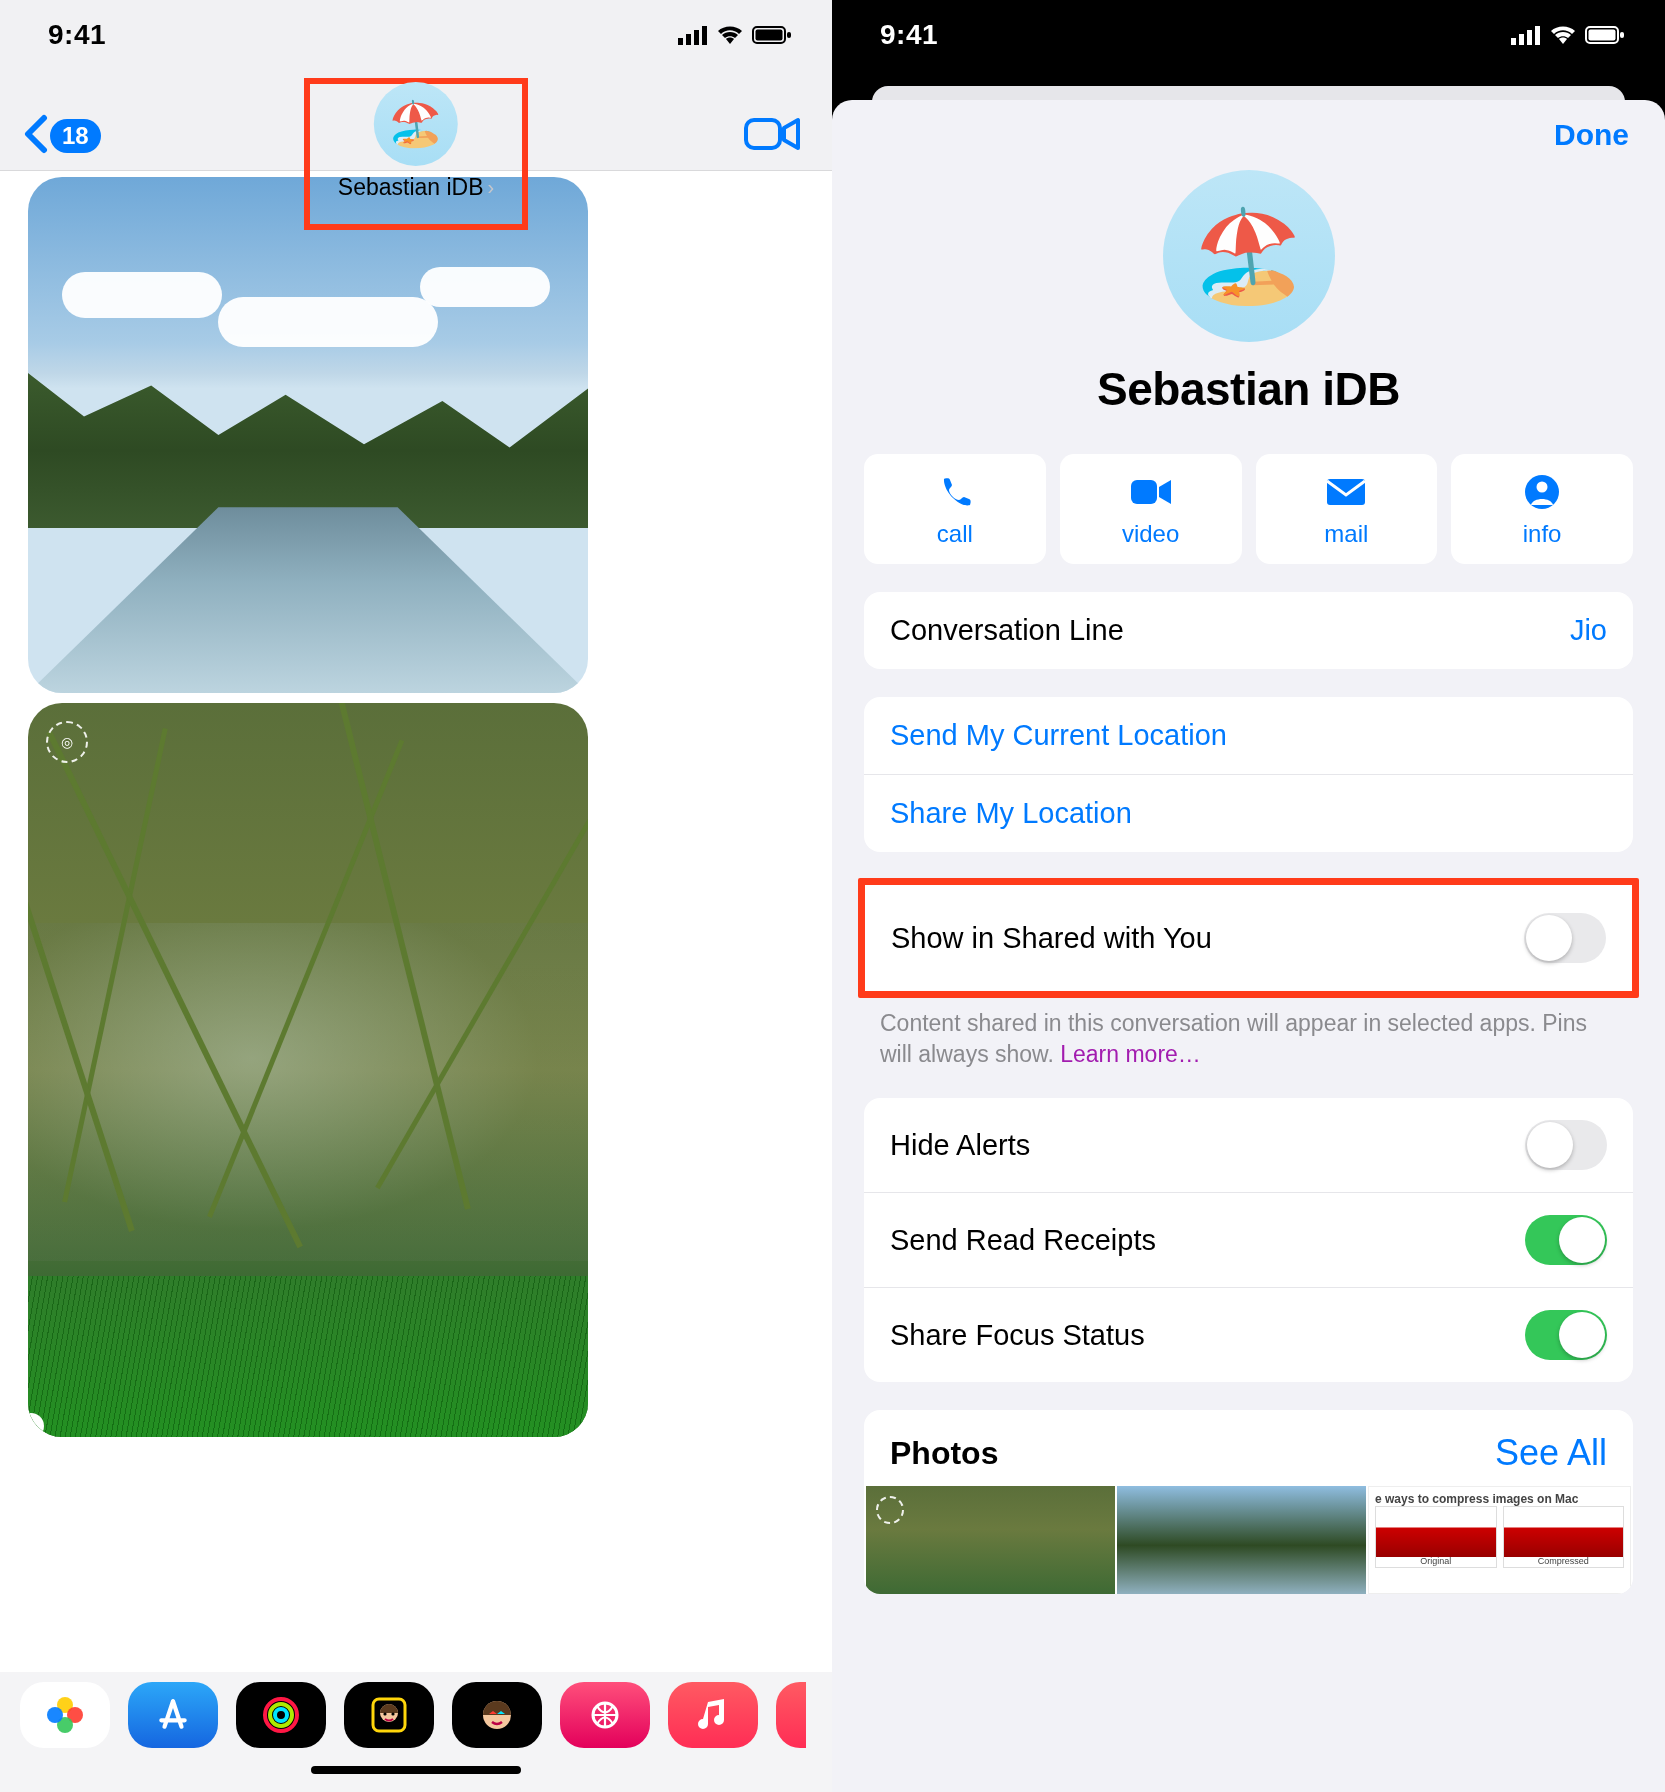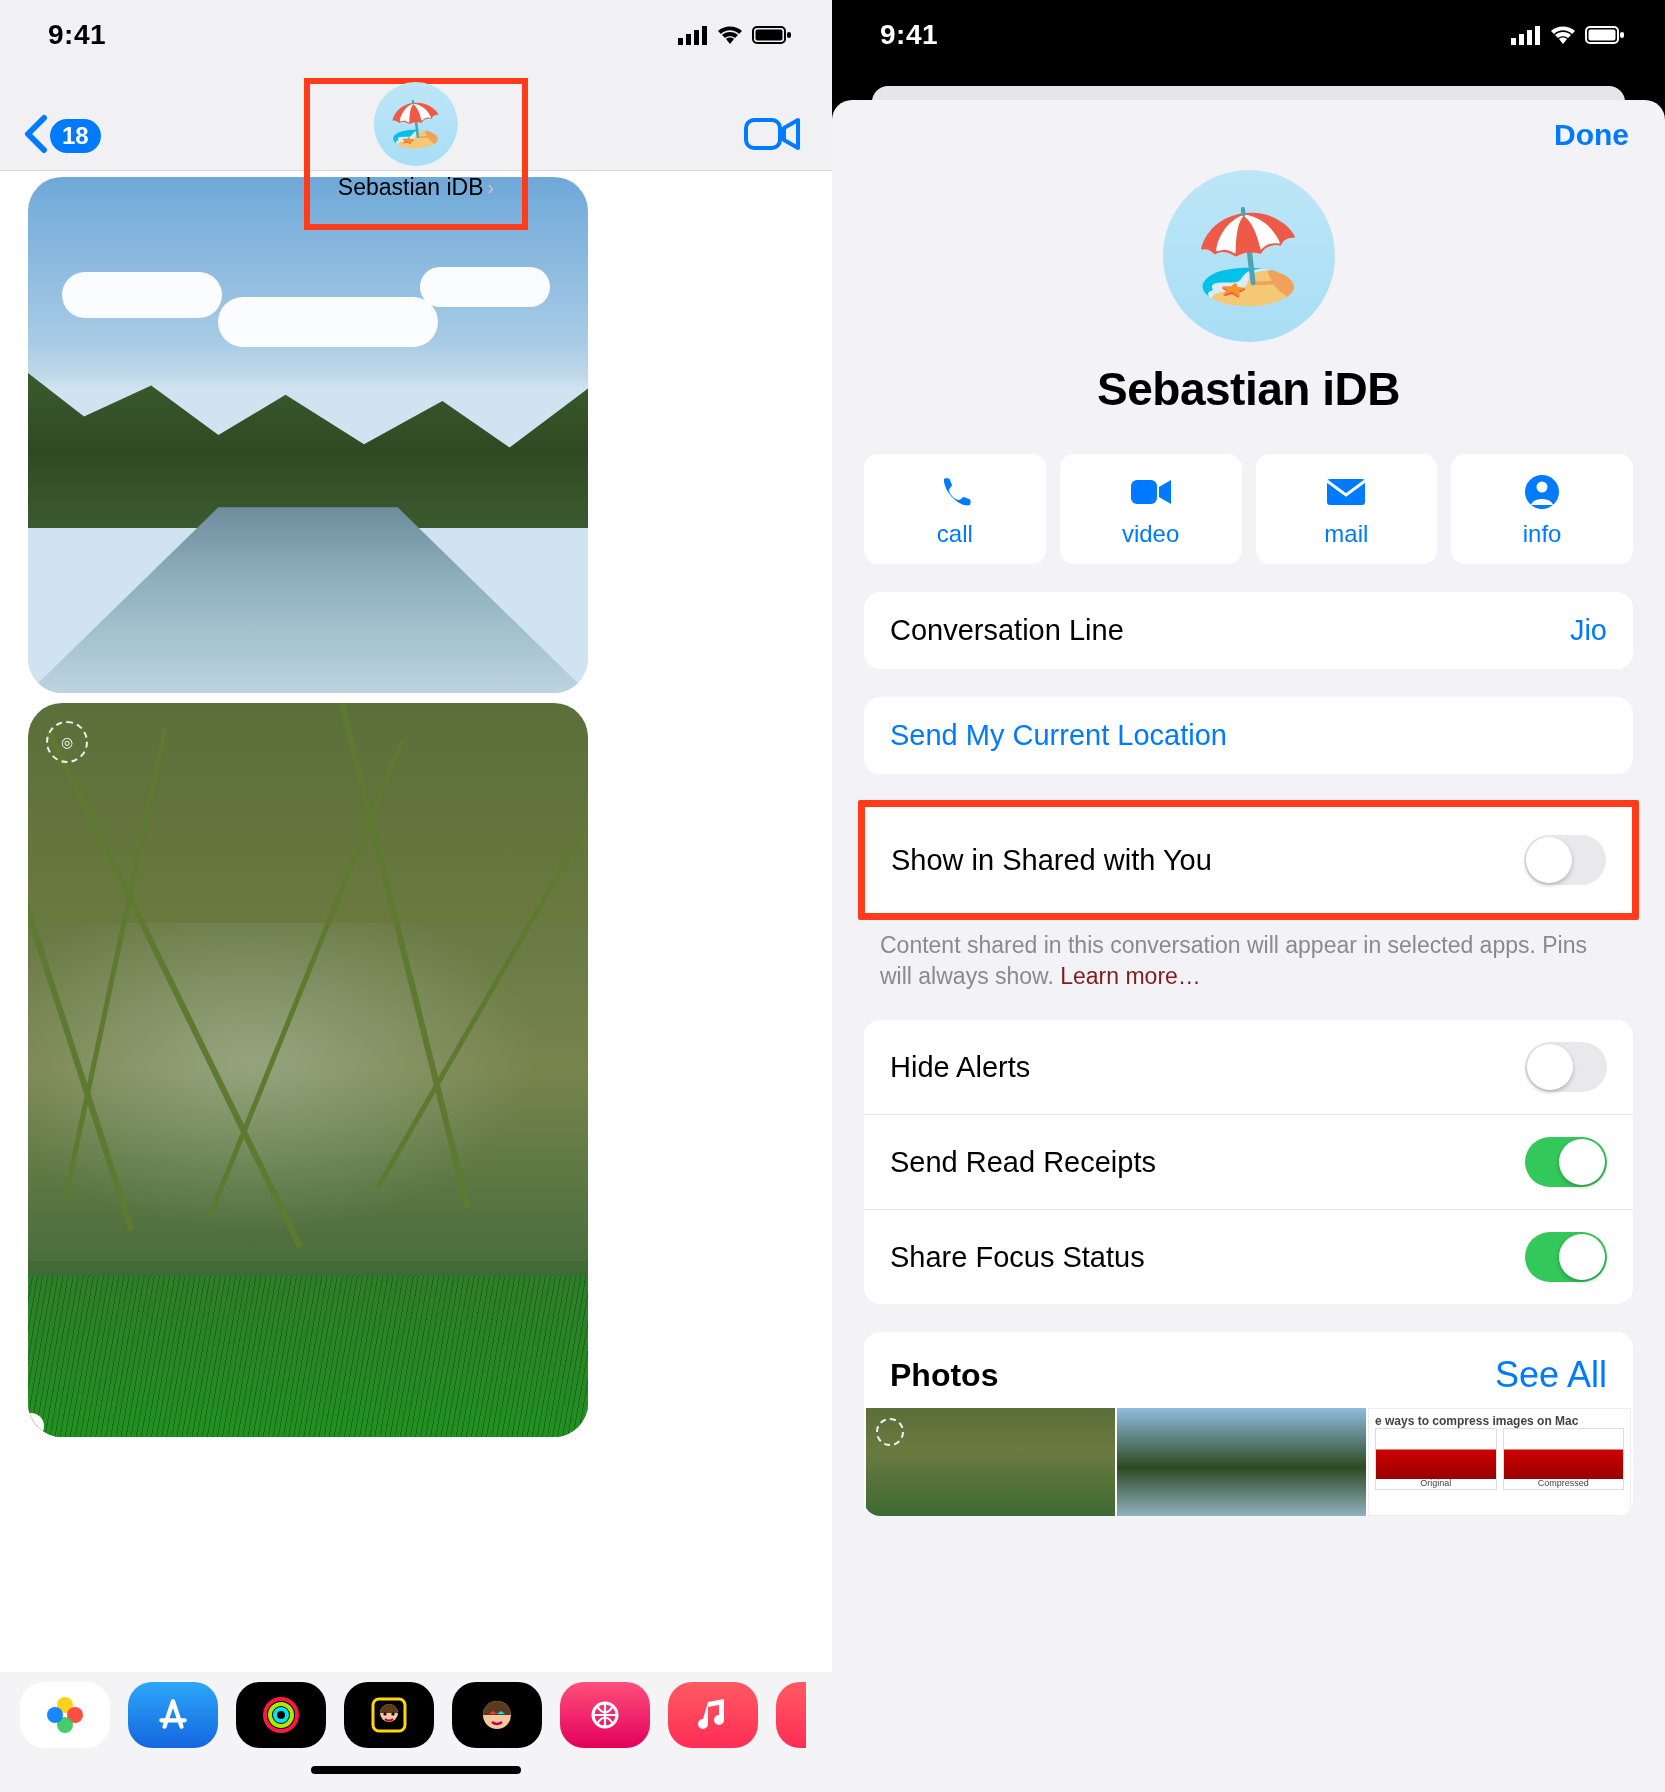--- a/index.html
+++ b/index.html
@@ -241,21 +241,21 @@
   .row .val { color:#007aff; }
   .highlight-section {
     margin:26px 26px 0 26px;
     border:7px solid #ff3b1a;
     background:#fff; border-radius:2px;
   }
   .highlight-section .row { padding:28px 26px; }
   .footer-note {
     margin:10px 48px 0 48px; color:#8a8a8e; font-size:23px; line-height:1.35;
   }
-  .footer-note a { color:#7f1d1d; text-decoration:none;margin-top:44px; }
+  .footer-note a { color:#a21caf; text-decoration:none;margin-top:44px; }
   .toggle {
     width:82px;height:50px;border-radius:25px;background:#e9e9eb;position:relative;flex-shrink:0;
   }
   .toggle .knob {
     position:absolute;top:2px;left:2px;width:46px;height:46px;border-radius:23px;background:#fff;
     box-shadow:0 2px 4px rgba(0,0,0,.25);
   }
   .toggle.on { background:#34c759; }
   .toggle.on .knob { left:auto; right:2px; }
   .photos-section {
@@ -498,20 +498,23 @@
       <div class="row">
         <span>Conversation Line</span>
         <span class="val">Jio</span>
       </div>
     </div>
 
     <div class="section">
       <div class="row">
         <span class="link">Send My Current Location</span>
       </div>
+      <div class="row">
+        <span class="link">Share My Location</span>
+      </div>
     </div>
 
     <div class="highlight-section">
       <div class="row">
         <span>Show in Shared with You</span>
         <div class="toggle">
             <div class="knob"></div>
           </div>
       </div>
     </div>

